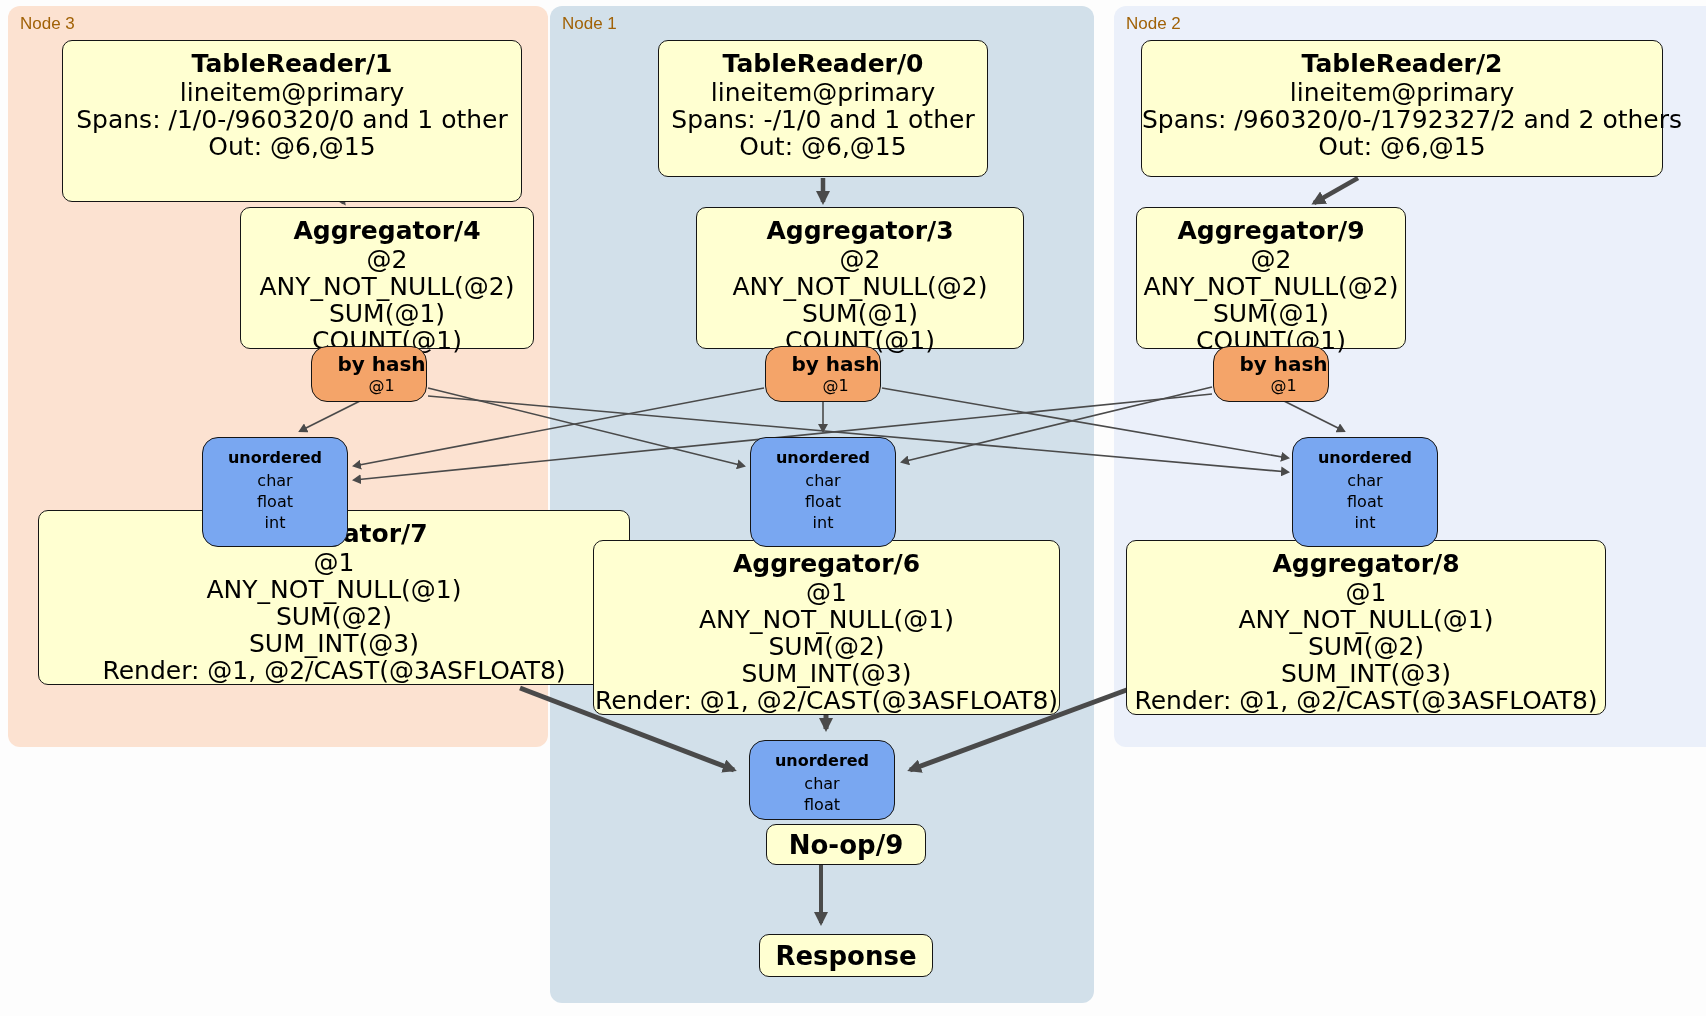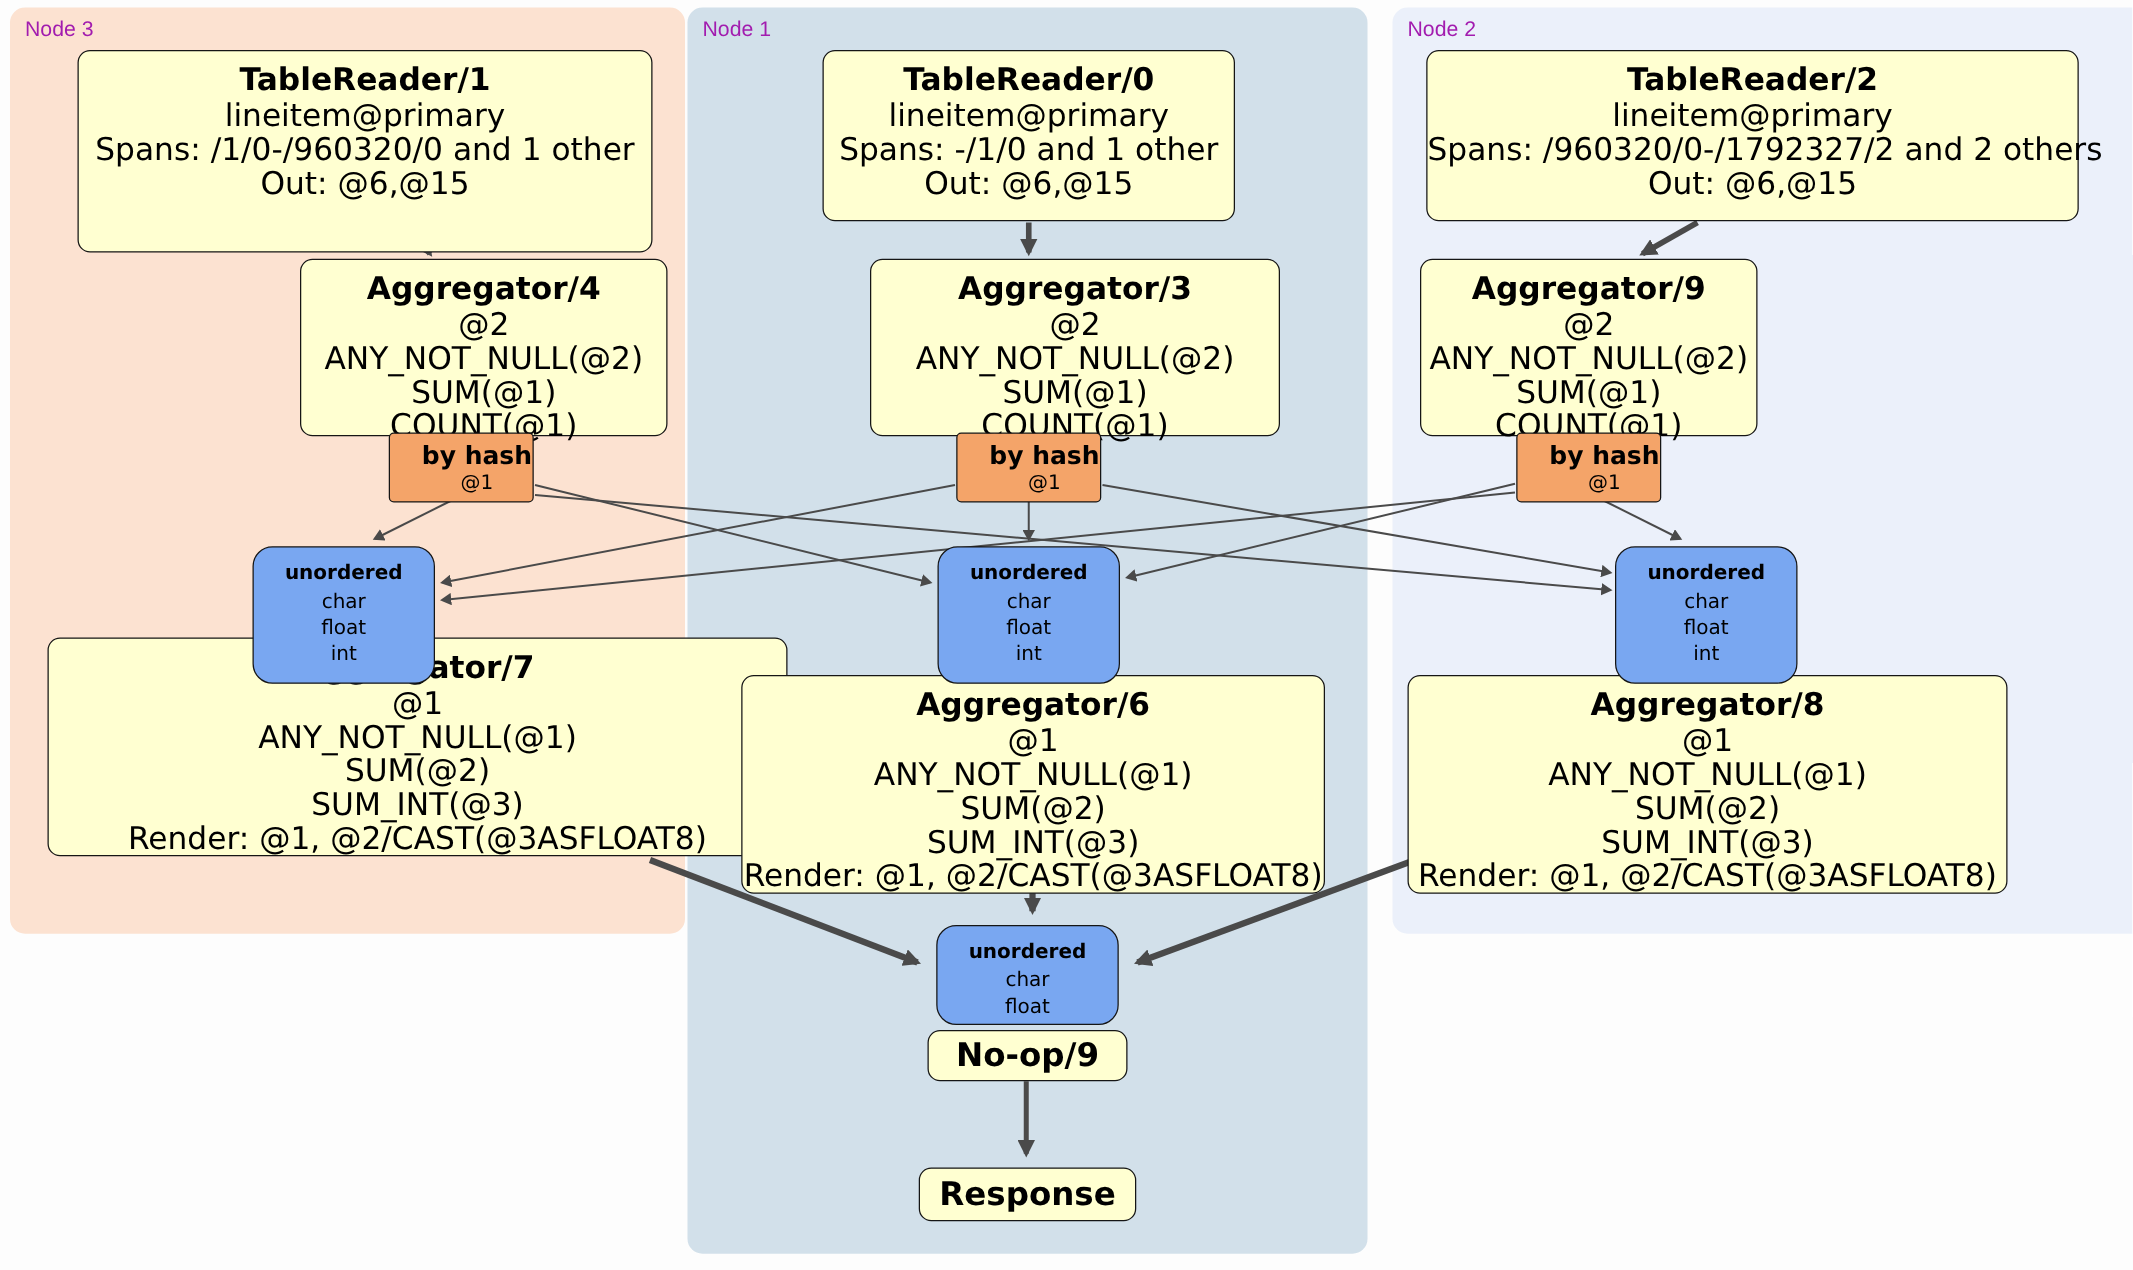--- a/index.html
+++ b/index.html
@@ -5,46 +5,46 @@
   html,body{margin:0;padding:0;background:#ffffff;}
   .canvas{
     position:relative;width:1706px;height:1016px;background:#fdfdfd;
     font-family:"DejaVu Sans",sans-serif;color:#000;overflow:hidden;
   }
   .nodebg{position:absolute;border-radius:12px;z-index:0;}
   .nodebg.n3{left:8px;top:6px;width:540px;height:741px;background:#fce2d1;}
   .nodebg.n1{left:550px;top:6px;width:544px;height:997px;background:#d2e0ea;}
   .nodebg.n2{left:1114px;top:6px;width:656px;height:741px;background:#ebf0fa;}
   .node-label{
-    display:block;padding:8px 0 0 12px;font-size:17px;line-height:20px;color:#a21caf;
+    display:block;padding:8px 0 0 12px;font-size:17px;line-height:20px;color:#a16207;
     font-family:"Liberation Sans",sans-serif;
   }
   svg.edges{position:absolute;left:0;top:0;z-index:1;}
   .pbox{
     position:absolute;background:#ffffd1;border:1.5px solid #151515;border-radius:10px;
     z-index:2;text-align:center;box-sizing:border-box;padding-top:7px;
   }
   .ptitle{font-weight:bold;font-size:25px;line-height:31px;}
   .pline{font-size:25px;line-height:27px;white-space:nowrap;}
   .router{
-    position:absolute;background:#f4a469;border:1.5px solid #151515;border-radius:4px;
+    position:absolute;background:#f4a469;border:1.5px solid #151515;border-radius:16px;
     z-index:3;text-align:center;box-sizing:border-box;padding-top:5px;padding-left:25px;
   }
   .rtitle{font-weight:bold;font-size:20px;line-height:24px;}
   .rkey{font-size:16px;line-height:20px;}
   .sync{
     position:absolute;background:#79a7f1;border:1.5px solid #151515;border-radius:16px;
     z-index:3;text-align:center;box-sizing:border-box;padding-top:7px;
   }
   .stitle{font-weight:bold;font-size:16px;line-height:25px;}
   .sline{font-size:16px;line-height:21px;}
   .bigbox{
     position:absolute;background:#ffffd1;border:1.5px solid #151515;border-radius:10px;
     z-index:3;display:flex;align-items:center;justify-content:center;
-    font-weight:bold;font-size:26px;box-sizing:border-box;
+    font-weight:bold;font-size:26px;box-sizing:border-box;margin-left:24px;
   }
 </style>
 </head>
 <body>
 
 <div class="canvas">
 
   <div class="nodebg n3">
     <span class="node-label">Node 3</span>
   </div>

